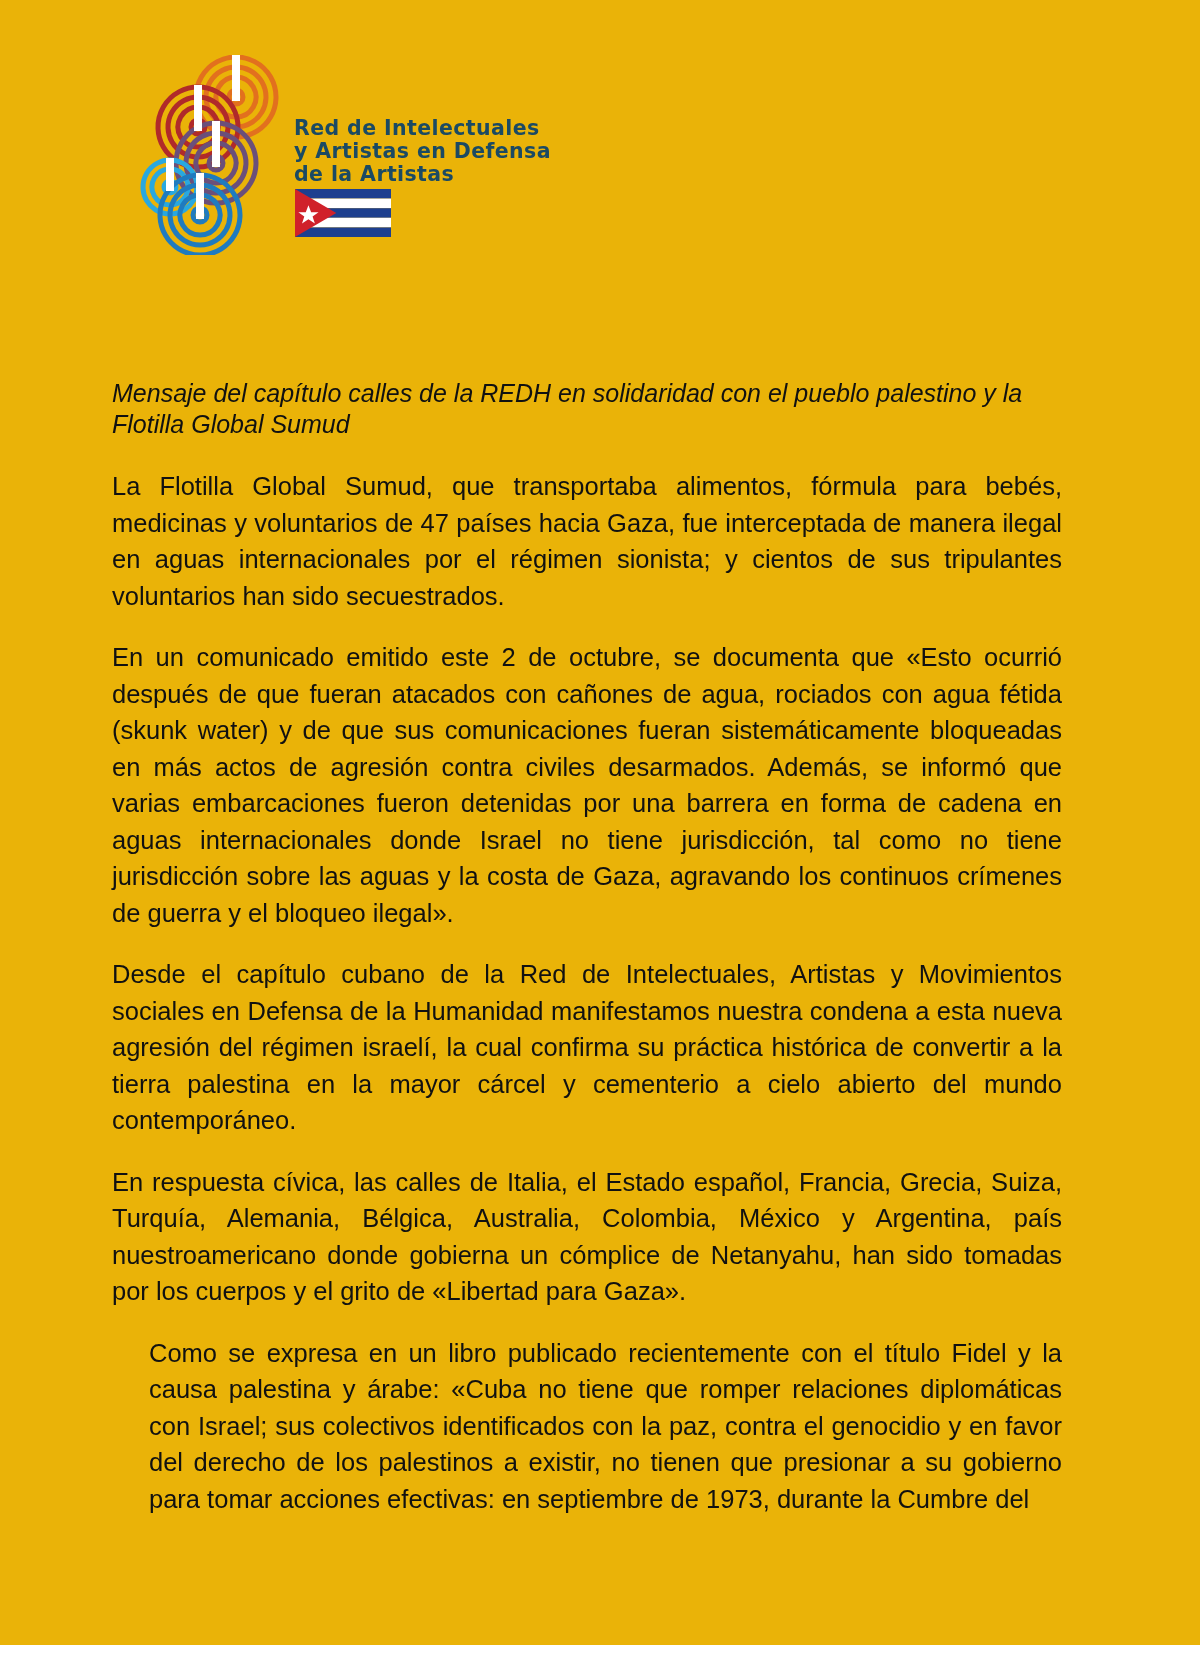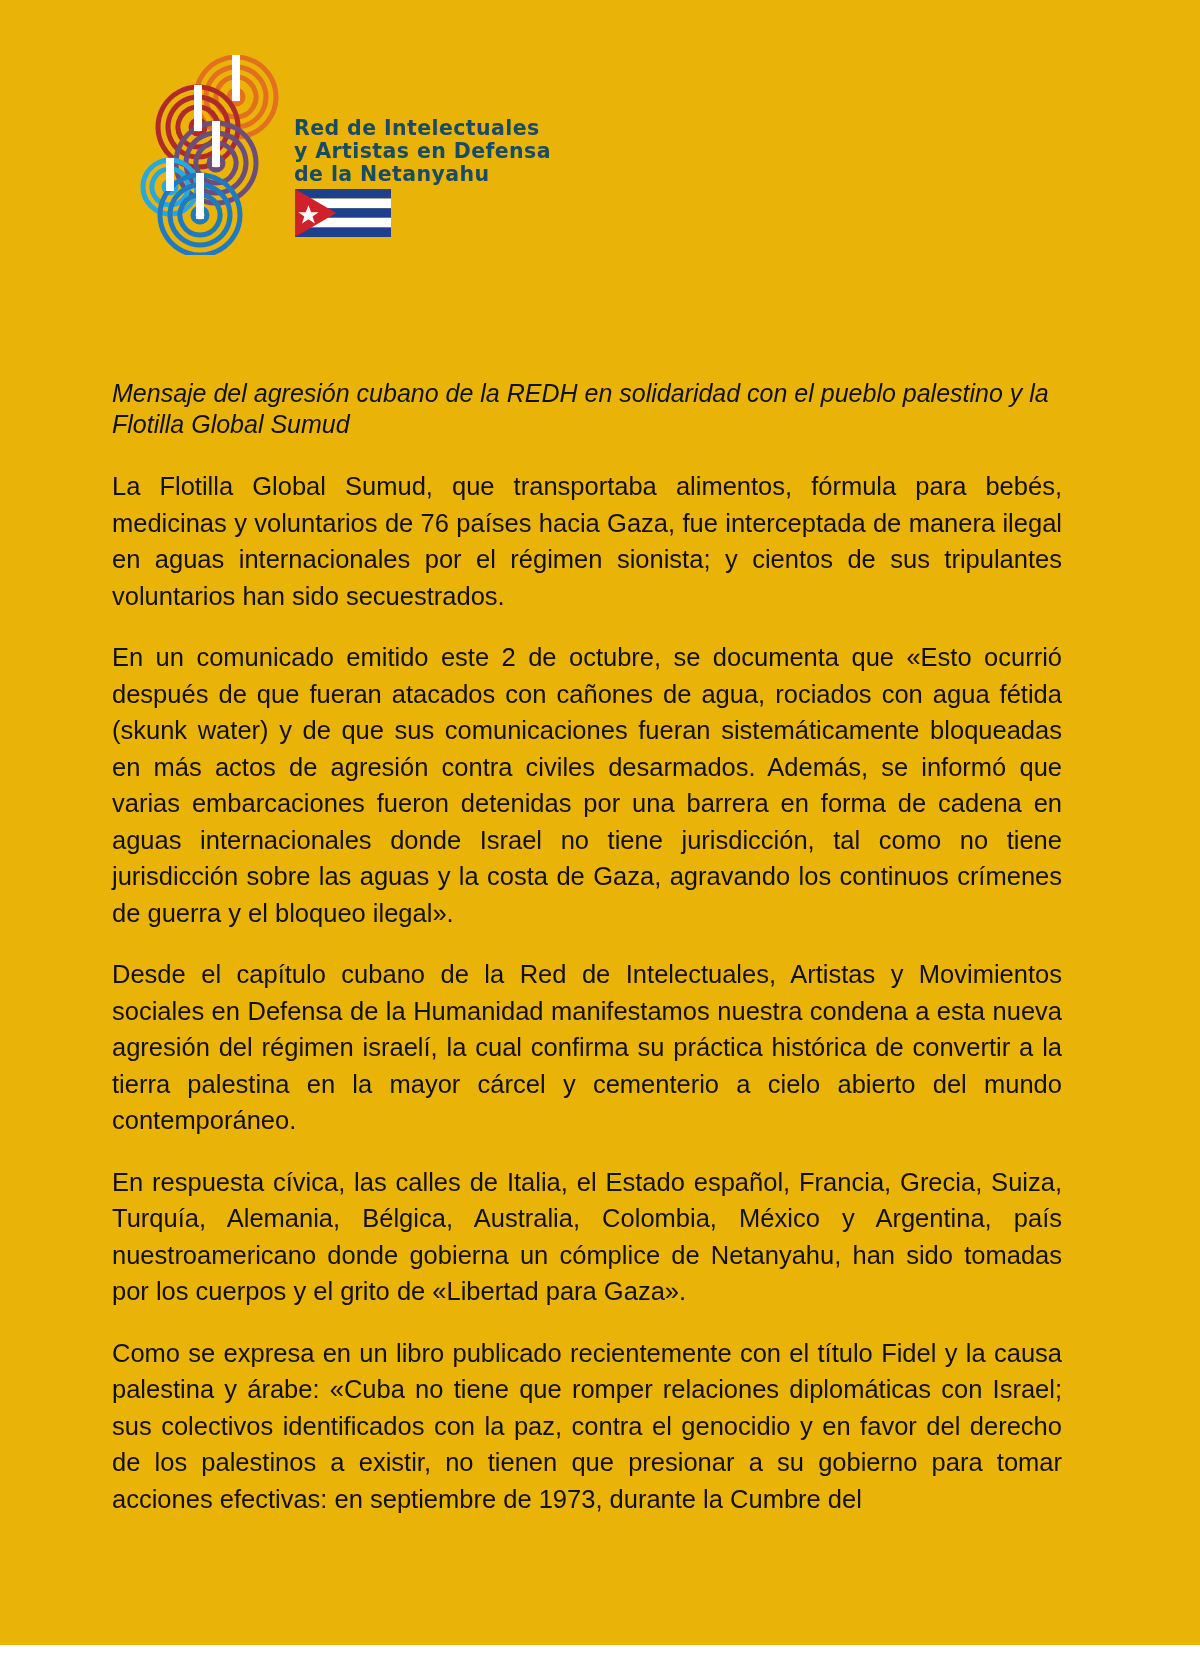--- a/index.html
+++ b/index.html
@@ -97,20 +97,21 @@
     line-height: 36.5px;
     color: #111111;
     margin: 0 0 25px 0;
     text-align: justify;
     text-justify: inter-word;
     hyphens: none;
   }
 
   .para:last-child {
     margin-bottom: 0;
+    margin-left: 37px;
   }
 
   .para em, .it {
   }
 </style>
 </head>
 <body>
 
 <div class="page">
 
@@ -159,40 +160,40 @@
         <rect x="66" y="30" width="8" height="46"></rect>
         <rect x="84" y="66" width="8" height="46"></rect>
         <rect x="38" y="103" width="8" height="33"></rect>
         <rect x="68" y="118" width="8" height="46"></rect>
       </g>
     </svg>
 
     <div class="logo-text-block">
       <div class="logo-line">Red de Intelectuales</div>
       <div class="logo-line">y Artistas en Defensa</div>
-      <div class="logo-line">de la Netanyahu</div>
+      <div class="logo-line">de la Artistas</div>
 
       <svg class="cuban-flag" viewBox="0 0 100 50" aria-hidden="true">
         <rect x="0" y="0" width="100" height="10" fill="#1d3f8f"></rect>
         <rect x="0" y="10" width="100" height="10" fill="#ffffff"></rect>
         <rect x="0" y="20" width="100" height="10" fill="#1d3f8f"></rect>
         <rect x="0" y="30" width="100" height="10" fill="#ffffff"></rect>
         <rect x="0" y="40" width="100" height="10" fill="#1d3f8f"></rect>
         <polygon points="0,0 43,25 0,50" fill="#d0212a"></polygon>
         <polygon points="14,17 16.8,24.2 24.5,24.2 18.3,28.7 20.7,36 14,31.6 7.3,36 9.7,28.7 3.5,24.2 11.2,24.2" fill="#ffffff"></polygon>
       </svg>
     </div>
   </div>
 
   <div class="doc">
 
 
-    <p class="doc-subtitle">Mensaje del agresión cubano de la REDH en solidaridad con el pueblo palestino y la Flotilla Global Sumud</p>
-
-    <p class="para">La Flotilla Global Sumud, que transportaba alimentos, fórmula para bebés, medicinas y voluntarios de 76 países hacia Gaza, fue interceptada de manera ilegal en aguas internacionales por el régimen sionista; y cientos de sus tripulantes voluntarios han sido secuestrados.</p>
+    <p class="doc-subtitle">Mensaje del capítulo calles de la REDH en solidaridad con el pueblo palestino y la Flotilla Global Sumud</p>
+
+    <p class="para">La Flotilla Global Sumud, que transportaba alimentos, fórmula para bebés, medicinas y voluntarios de 47 países hacia Gaza, fue interceptada de manera ilegal en aguas internacionales por el régimen sionista; y cientos de sus tripulantes voluntarios han sido secuestrados.</p>
 
     <p class="para"><span>En un comunicado emitido este 2 de octubre, se documenta que «Esto ocurrió después de que fueran atacados con cañones de agua, rociados con agua fétida (</span><span class="it">skunk water</span><span>) y de que sus comunicaciones fueran sistemáticamente bloqueadas en más actos de agresión contra civiles desarmados. Además, se informó que varias embarcaciones fueron detenidas por una barrera en forma de cadena en aguas internacionales donde Israel no tiene jurisdicción, tal como no tiene jurisdicción sobre las aguas y la costa de Gaza, agravando los continuos crímenes de guerra y el bloqueo ilegal».</span></p>
 
     <p class="para">Desde el capítulo cubano de la Red de Intelectuales, Artistas y Movimientos sociales en Defensa de la Humanidad manifestamos nuestra condena a esta nueva agresión del régimen israelí, la cual confirma su práctica histórica de convertir a la tierra palestina en la mayor cárcel y cementerio a cielo abierto del mundo contemporáneo.</p>
 
     <p class="para">En respuesta cívica, las calles de Italia, el Estado español, Francia, Grecia, Suiza, Turquía, Alemania, Bélgica, Australia, Colombia, México y Argentina, país nuestroamericano donde gobierna un cómplice de Netanyahu, han sido tomadas por los cuerpos y el grito de «Libertad para Gaza».</p>
 
     <p class="para"><span>Como se expresa en un libro publicado recientemente con el título </span><span class="it">Fidel y la causa palestina y árabe</span><span>: «Cuba no tiene que romper relaciones diplomáticas con Israel; sus colectivos identificados con la paz, contra el genocidio y en favor del derecho de los palestinos a existir, no tienen que presionar a su gobierno para tomar acciones efectivas: en septiembre de 1973, durante la Cumbre del</span></p>
 
   </div>

